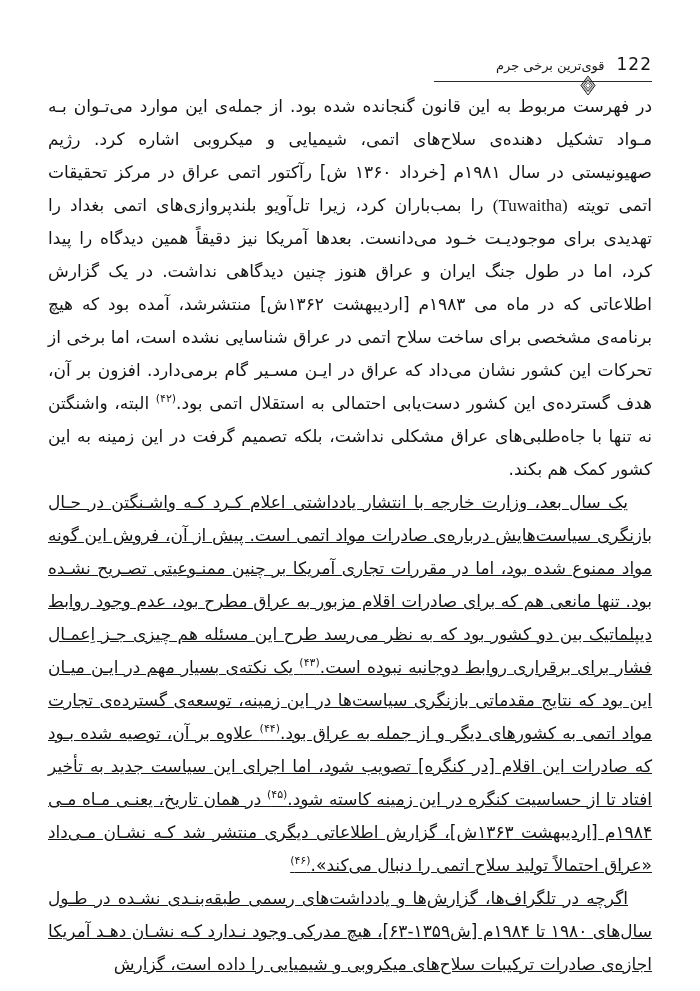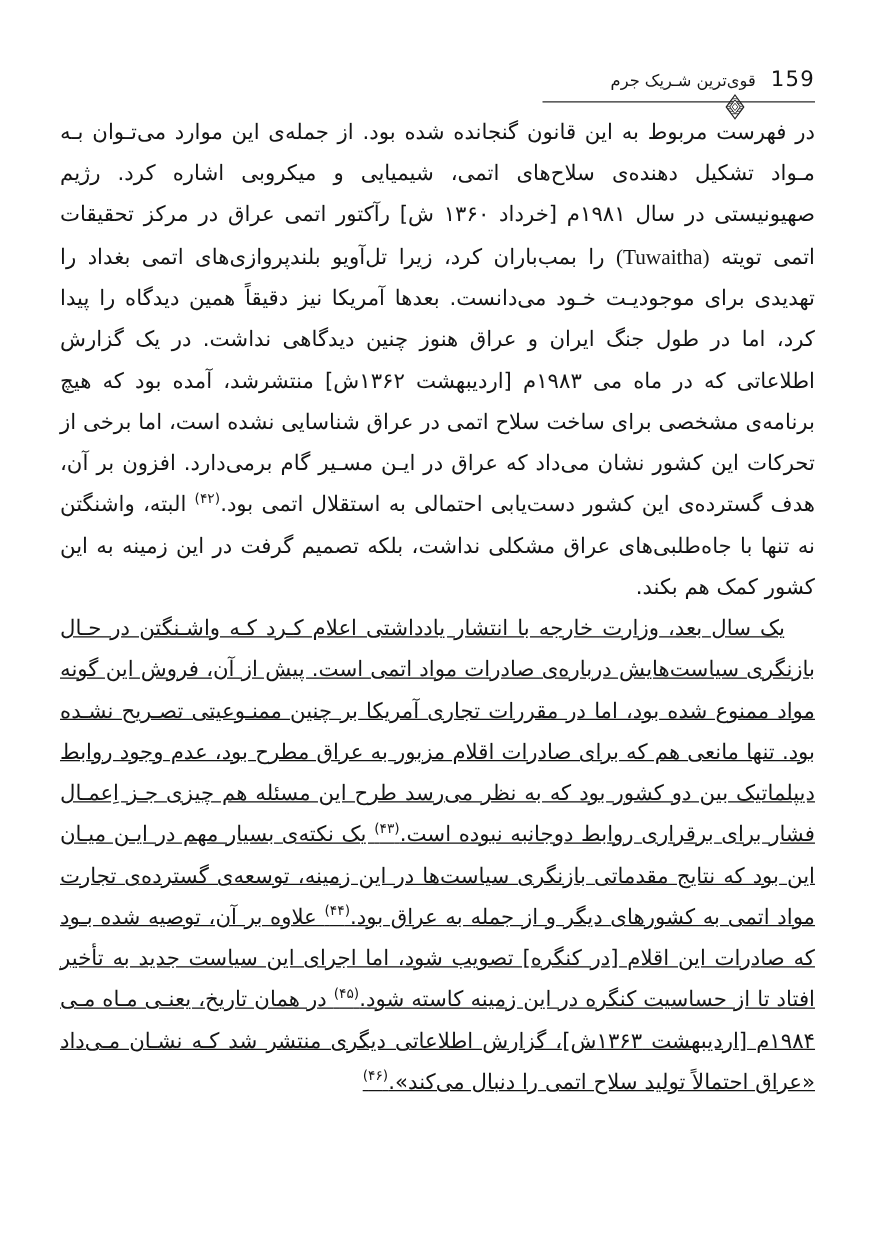--- a/index.html
+++ b/index.html
@@ -75,22 +75,22 @@
     font-size: 17px;
   }
 </style>
 </head>
 <body>
 
 <div class="page">
   <div class="content">
 
     <div class="page-header">
-      <span class="page-number">159</span>
-      <span class="running-title">قوی‌ترین شـریک جرم</span>
+      <span class="page-number">122</span>
+      <span class="running-title">قوی‌ترین برخی جرم</span>
       <span class="ornament">
         <svg width="16" height="21" viewBox="0 0 16 21" xmlns="http://www.w3.org/2000/svg">
           <defs>
             <clipPath id="diamClip">
               <path d="M8 1 L15 10.5 L8 20 L1 10.5 Z"></path>
             </clipPath>
           </defs>
           <g clip-path="url(#diamClip)" stroke="#333" stroke-width="0.7">
             <line x1="0" y1="4" x2="16" y2="4"></line>
             <line x1="0" y1="6" x2="16" y2="6"></line>
@@ -103,16 +103,17 @@
           <path d="M8 1 L15 10.5 L8 20 L1 10.5 Z" fill="none" stroke="#222" stroke-width="1"></path>
           <path d="M8 5 L12.2 10.5 L8 16 L3.8 10.5 Z" fill="#ffffff" stroke="#222" stroke-width="0.8"></path>
           <path d="M8 7.6 L10.3 10.5 L8 13.4 L5.7 10.5 Z" fill="none" stroke="#222" stroke-width="0.7"></path>
         </svg>
       </span>
     </div>
 
     <div class="body-text">
         <p class="para"><span>در فهرست مربوط به این قانون گنجانده شده بود. از جمله‌ی این موارد می‌تـوان بـه مـواد تشکیل دهنده‌ی سلاح‌های اتمی، شیمیایی و میکروبی اشاره کرد. رژیم صهیونیستی در سال ۱۹۸۱م [خرداد ۱۳۶۰ ش] رآکتور اتمی عراق در مرکز تحقیقات اتمی </span><span class="bold">تویته</span><span> </span><span class="latin">(Tuwaitha)</span><span> را بمب‌باران کرد، زیرا تل‌آویو بلندپروازی‌های اتمی بغداد را تهدیدی برای موجودیـت خـود می‌دانست. بعدها آمریکا نیز دقیقاً همین دیدگاه را پیدا کرد، اما در طول جنگ ایران و عراق هنوز چنین دیدگاهی نداشت. در یک گزارش اطلاعاتی که در ماه می ۱۹۸۳م [اردیبهشت ۱۳۶۲ش] منتشرشد، آمده بود که هیچ برنامه‌ی مشخصی برای ساخت سلاح اتمی در عراق شناسایی نشده است، اما برخی از تحرکات این کشور نشان می‌داد که عراق در ایـن مسـیر گام برمی‌دارد. افزون بر آن، هدف گسترده‌ی این کشور دست‌یابی احتمالی به استقلال اتمی بود.</span><span class="sup">(۴۲)</span><span> البته، واشنگتن نه تنها با جاه‌طلبی‌های عراق مشکلی نداشت، بلکه تصمیم گرفت در این زمینه به این کشور کمک هم بکند.</span></p>
         <p class="para indent"><span>یک سال بعد، وزارت خارجه با انتشار یادداشتی اعلام کـرد کـه واشـنگتن در حـال بازنگری سیاست‌هایش درباره‌ی صادرات مواد اتمی است. پیش از آن، فروش این گونه مواد ممنوع شده بود، اما در مقررات تجاری آمریکا بر چنین ممنـوعیتی تصـریح نشـده بود. تنها مانعی هم که برای صادرات اقلام مزبور به عراق مطرح بود، عدم وجود روابط دیپلماتیک بین دو کشور بود که به نظر می‌رسد طرح این مسئله هم چیزی جـز اِعمـال فشار برای برقراری روابط دوجانبه نبوده است.</span><span class="sup">(۴۳)</span><span> یک نکته‌ی بسیار مهم در ایـن میـان این بود که نتایج مقدماتی بازنگری سیاست‌ها در این زمینه، توسعه‌ی گسترده‌ی تجارت مواد اتمی به کشورهای دیگر و از جمله به عراق بود.</span><span class="sup">(۴۴)</span><span> علاوه بر آن، توصیه شده بـود که صادرات این اقلام [در کنگره] تصویب شود، اما اجرای این سیاست جدید به تأخیر افتاد تا از حساسیت کنگره در این زمینه کاسته شود.</span><span class="sup">(۴۵)</span><span> در همان تاریخ، یعنـی مـاه مـی ۱۹۸۴م [اردیبهشت ۱۳۶۳ش]، گزارش اطلاعاتی دیگری منتشر شد کـه نشـان مـی‌داد «عراق احتمالاً تولید سلاح اتمی را دنبال می‌کند».</span><span class="sup">(۴۶)</span></p>
+        <p class="para indent"><span>اگرچه در تلگراف‌ها، گزارش‌ها و یادداشت‌های رسمی طبقه‌بنـدی نشـده در طـول سال‌های ۱۹۸۰ تا ۱۹۸۴م [ش۱۳۵۹-۶۳]، هیچ مدرکی وجود نـدارد کـه نشـان دهـد آمریکا اجازه‌ی صادرات ترکیبات سلاح‌های میکروبی و شیمیایی را داده است، گزارش</span></p>
       </div>
 
   </div>
 </div>
 
 </body></html>

